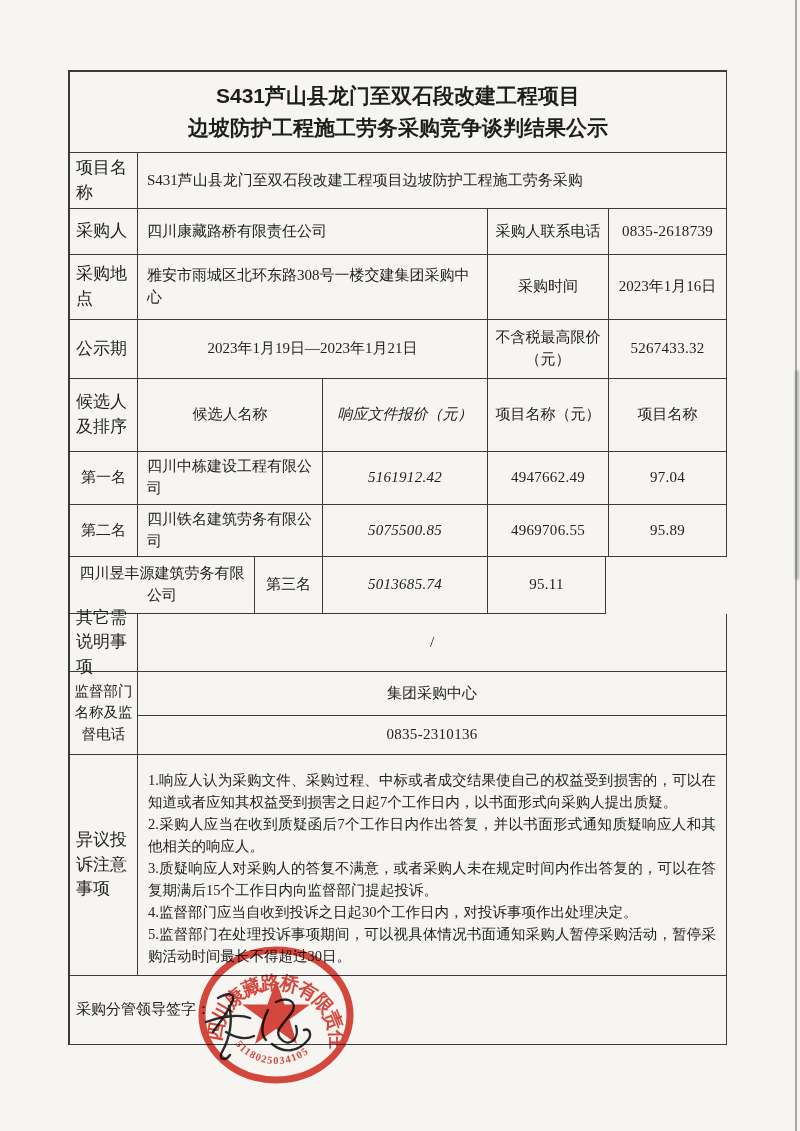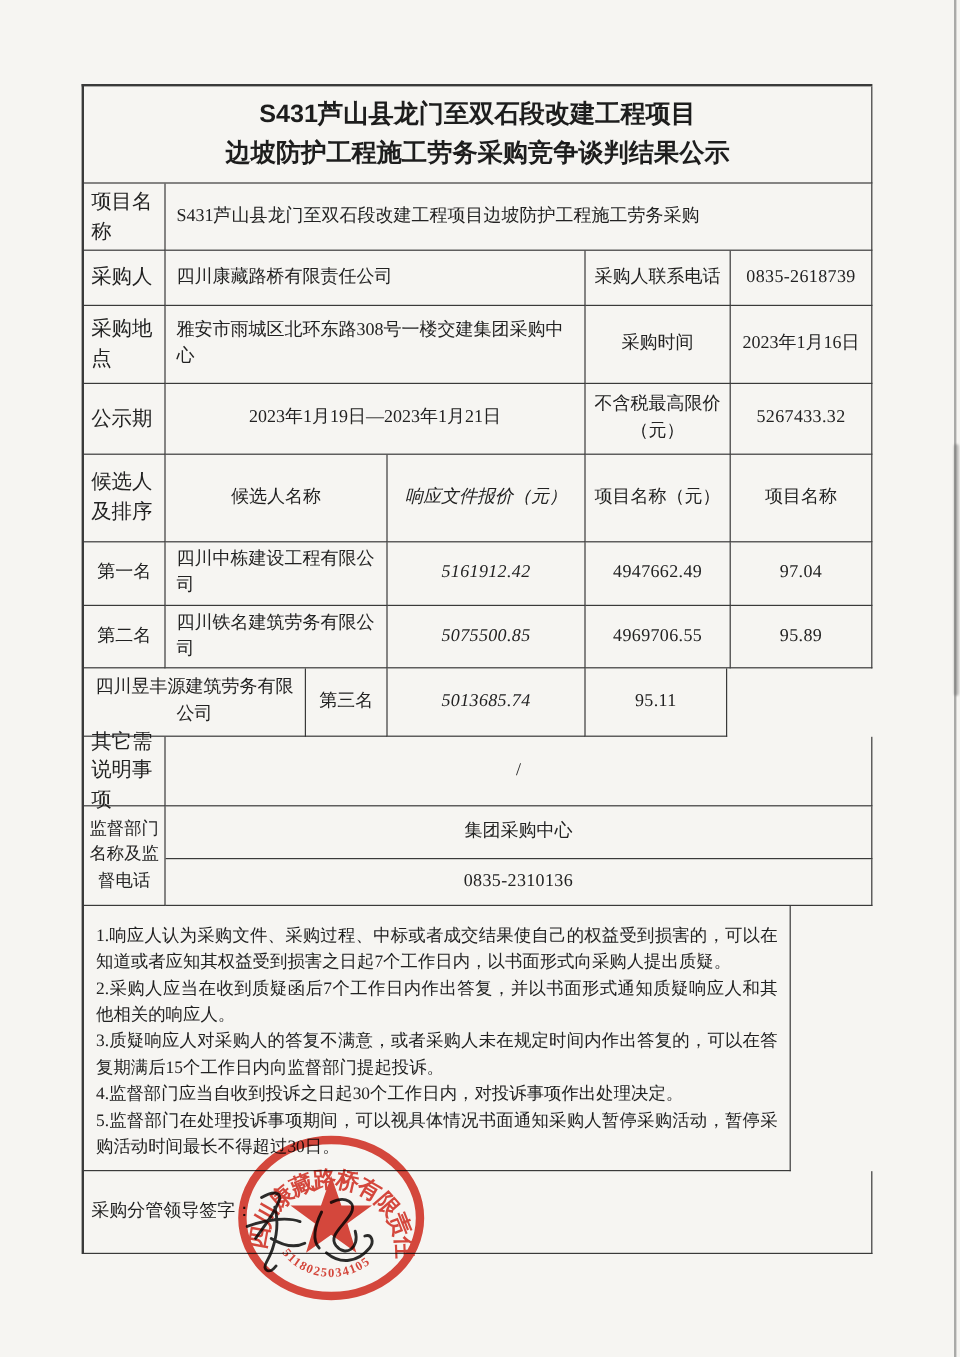--- a/index.html
+++ b/index.html
@@ -159,20 +159,21 @@
 
     <div class="trow">
       <div class="c w1 h-sup" style="padding:2px 3px;font-size:14.5px;">监督部门名称及监督电话</div>
       <div class="stack">
         <div class="c wrest h-sup1">集团采购中心</div>
         <div class="c num wrest h-sup2">0835-2310136</div>
       </div>
     </div>
 
     <div class="trow">
+      <div class="c lab w1 h-obj" style="align-items:center;">异议投诉注意事项</div>
       <div class="c wrest h-obj obj-text">
         <div>1.响应人认为采购文件、采购过程、中标或者成交结果使自己的权益受到损害的，可以在知道或者应知其权益受到损害之日起7个工作日内，以书面形式向采购人提出质疑。</div>
         <div>2.采购人应当在收到质疑函后7个工作日内作出答复，并以书面形式通知质疑响应人和其他相关的响应人。</div>
         <div>3.质疑响应人对采购人的答复不满意，或者采购人未在规定时间内作出答复的，可以在答复期满后15个工作日内向监督部门提起投诉。</div>
         <div>4.监督部门应当自收到投诉之日起30个工作日内，对投诉事项作出处理决定。</div>
         <div>5.监督部门在处理投诉事项期间，可以视具体情况书面通知采购人暂停采购活动，暂停采购活动时间最长不得超过30日。</div>
       </div>
     </div>
 
     <div class="trow">

